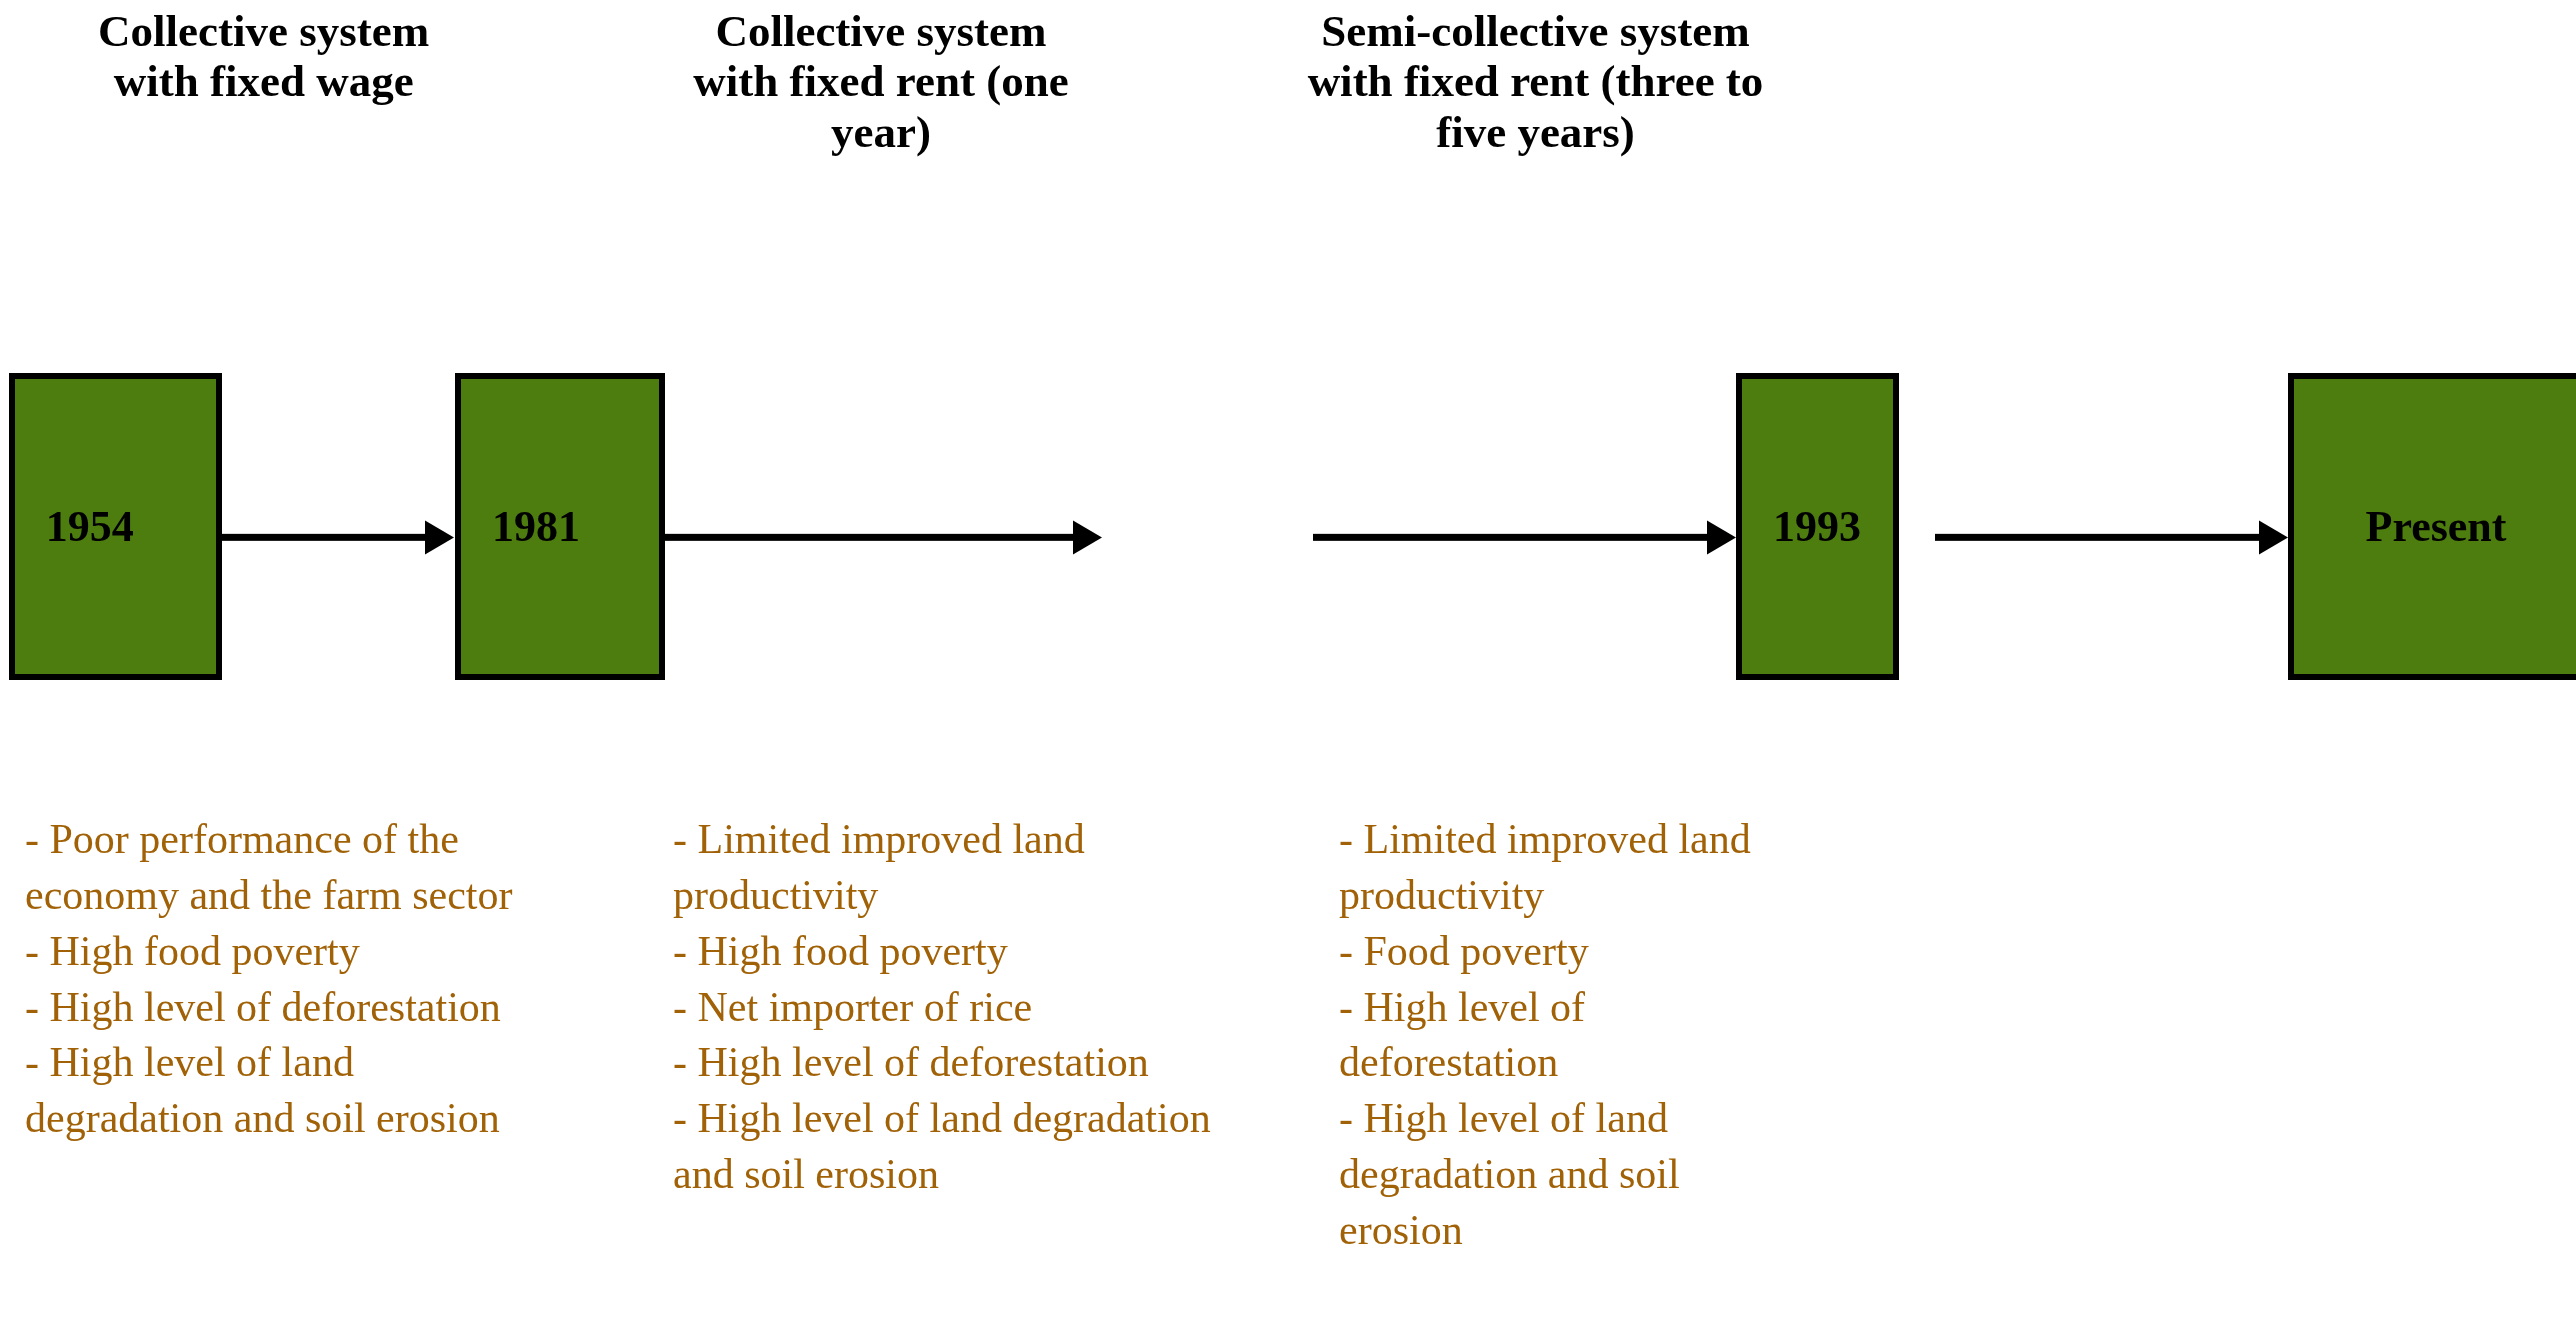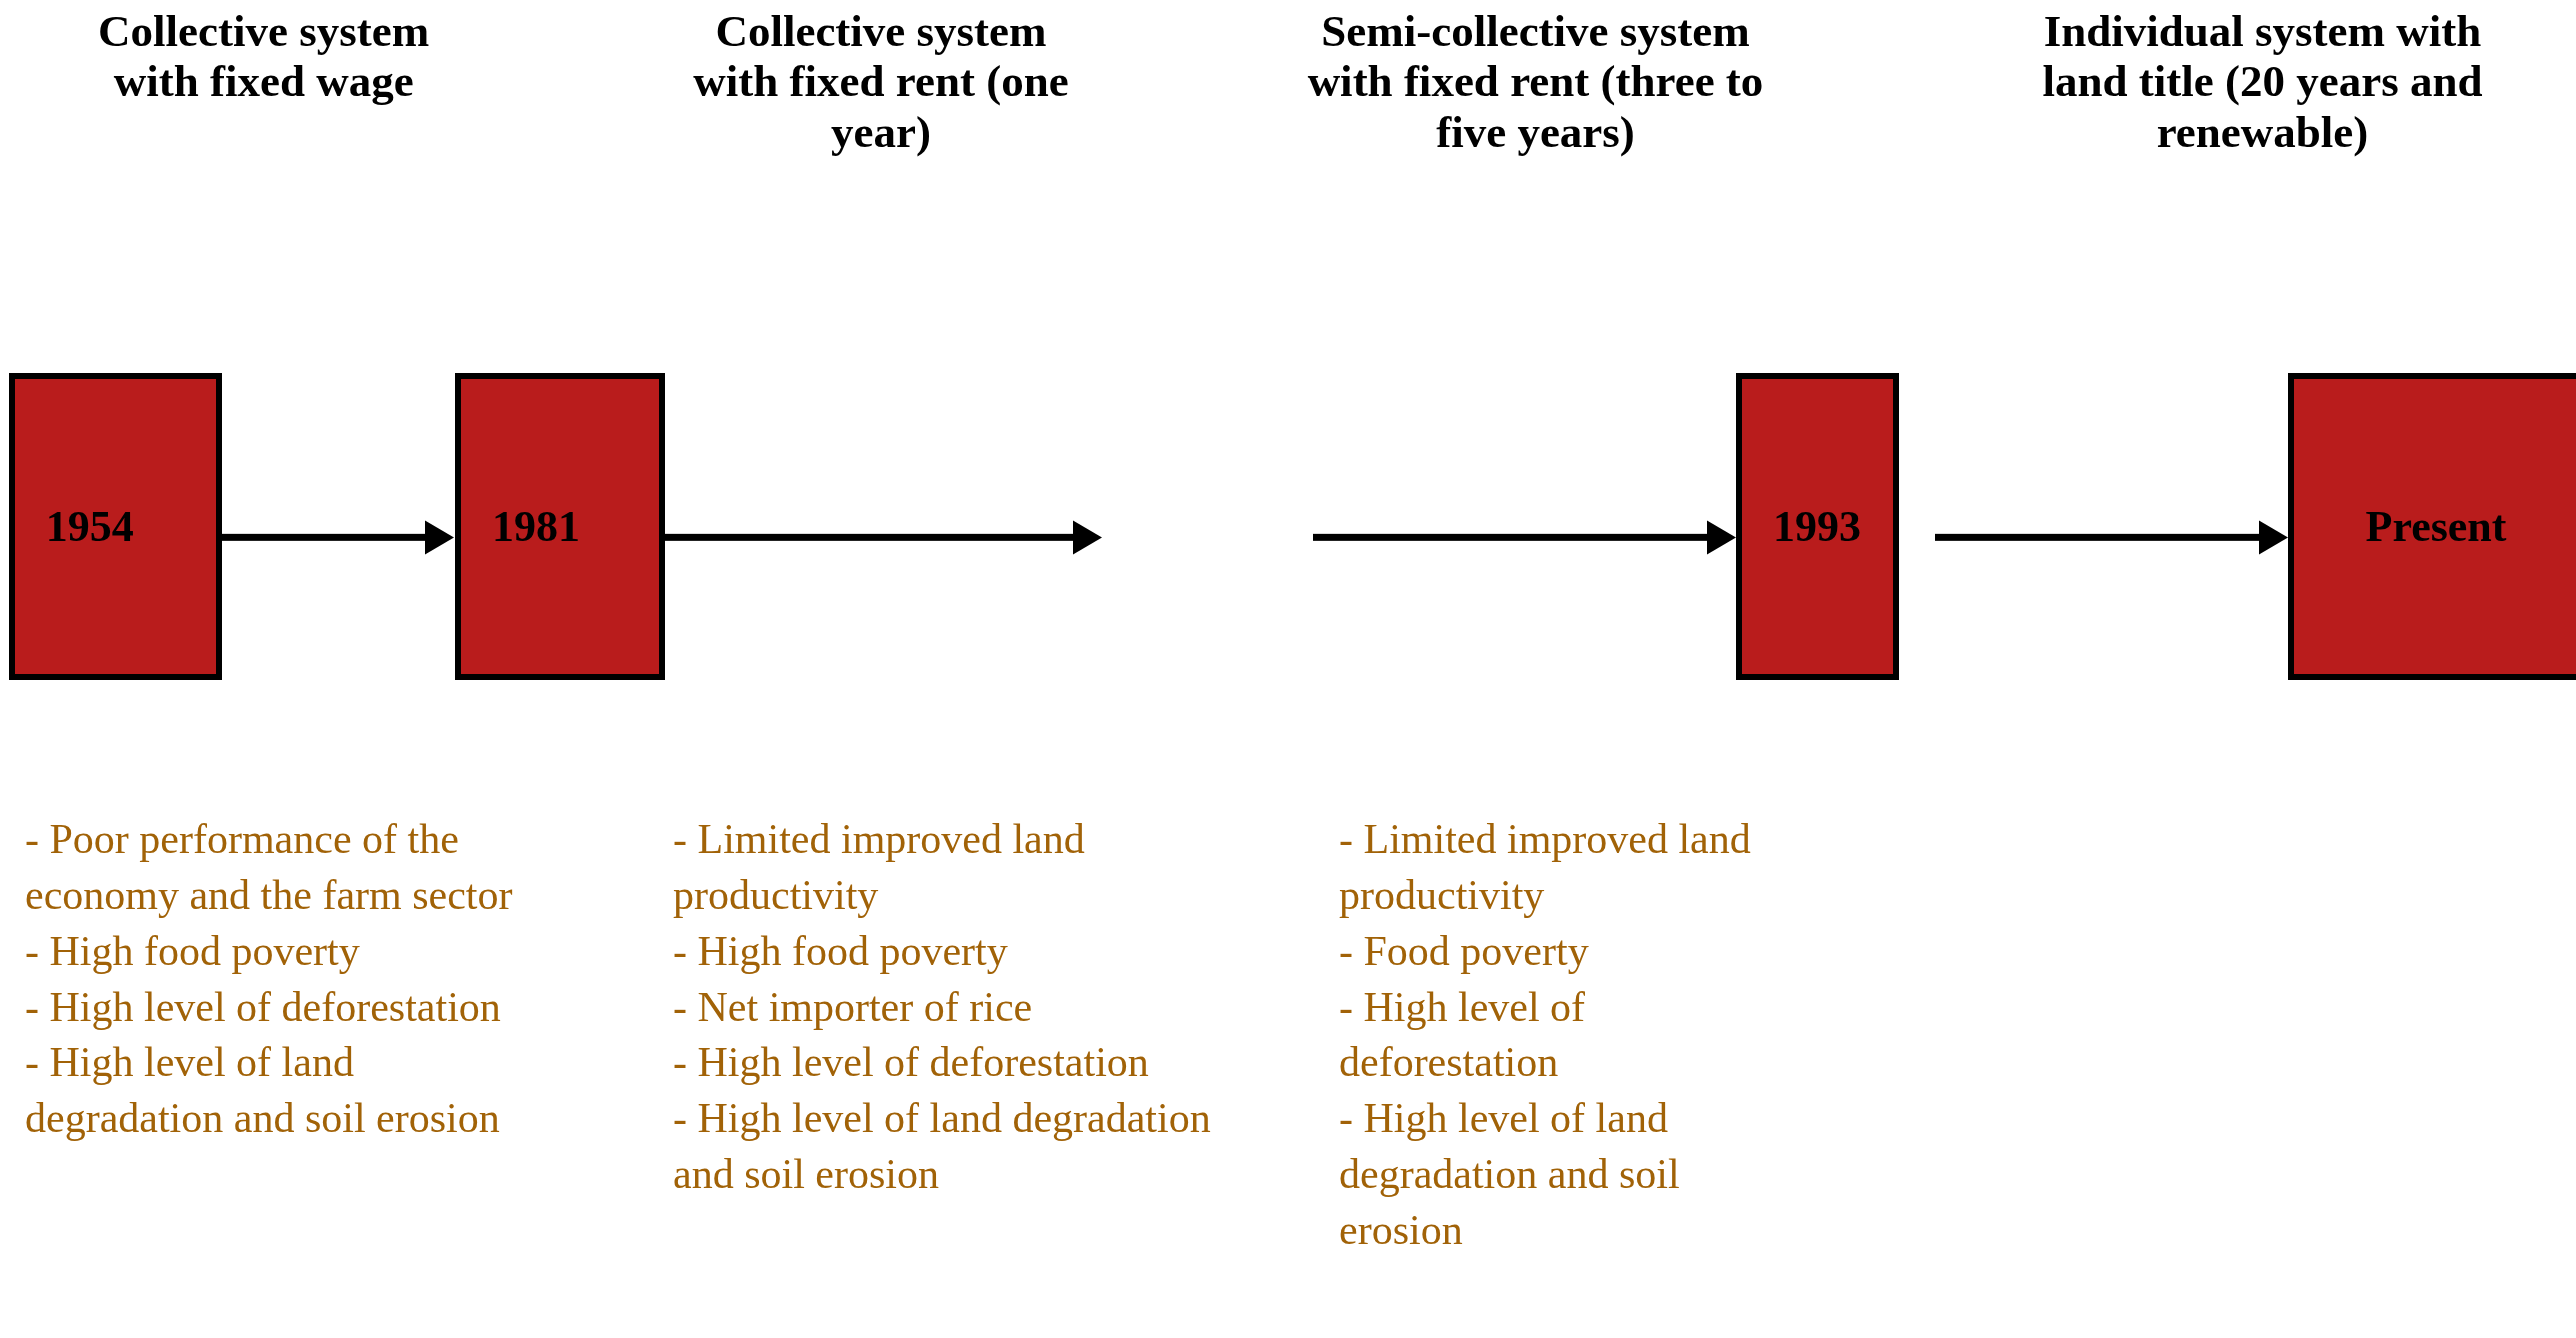--- a/index.html
+++ b/index.html
@@ -40,21 +40,21 @@
     top: 373px;
     width: 2576px;
     height: 307px;
   }
   .node-box {
     position: absolute;
     top: 0;
     height: 307px;
     box-sizing: border-box;
     border: 6.6px solid #000000;
-    background: #b91c1c;
+    background: #4d7c0f;
   }
   .node-label {
     position: absolute;
     top: 50%;
     transform: translateY(-50%);
     font-weight: bold;
     font-size: 44px;
     line-height: 1;
     white-space: nowrap;
     color: #000000;
@@ -124,23 +124,20 @@
 <div id="page">
 
   <div class="header h1">Collective system
 with fixed wage</div>
   <div class="header h2">Collective system
 with fixed rent (one
 year)</div>
   <div class="header h3">Semi-collective system
 with fixed rent (three to
 five years)</div>
-  <div class="header h4">Individual system with
-land title (20 years and
-renewable)</div>
 
   <div class="timeline">
 
     <div class="node-box box-1">
       <span class="node-label left">1954</span>
     </div>
 
     <div class="arrow arrow-1">
       <span class="shaft"></span>
       <span class="head"></span>

